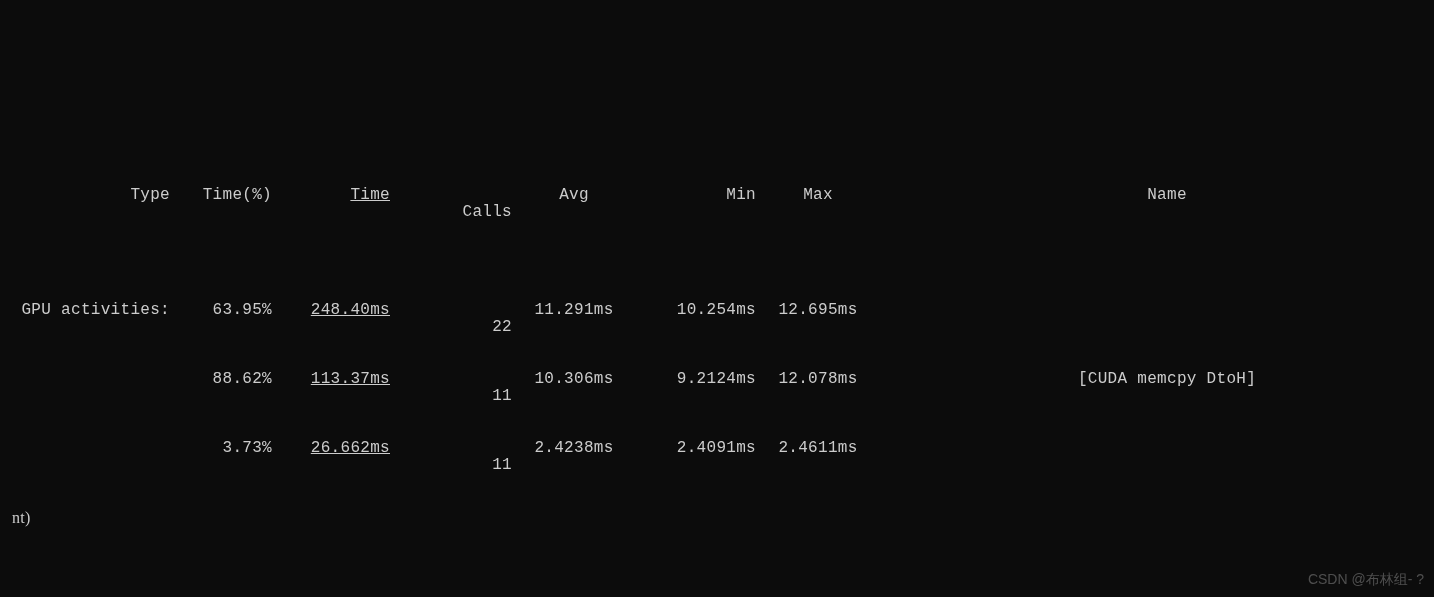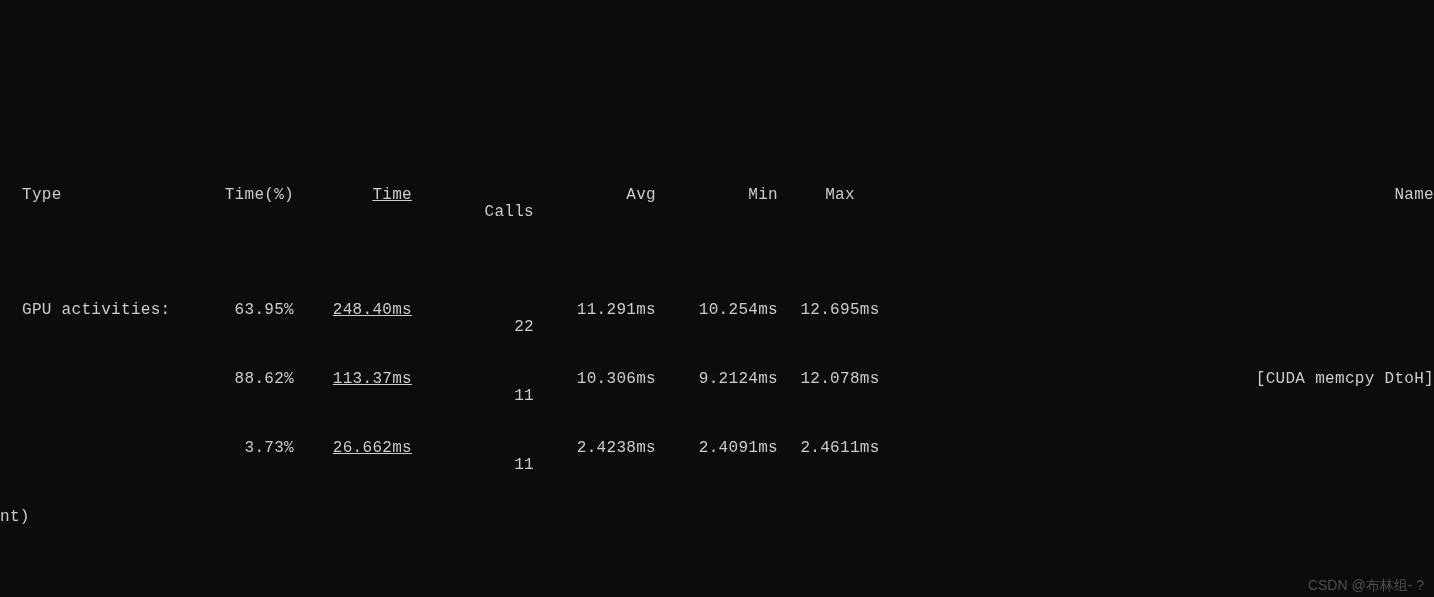--- a/index.html
+++ b/index.html
@@ -11,33 +11,33 @@
     font-size: 16px;
     line-height: 23px;
     width: 1434px;
     height: 597px;
     overflow: hidden;
     white-space: pre;
     letter-spacing: 0.3px;
   }
   .container { padding: 0; }
   .row { display: flex; height: 23px; }
-  .c-type  { width: 170px; text-align: left; padding-right: 2px; margin-left: 22px; }
+  .c-type  { width: 170px; text-align: right; padding-right: 2px; }
   .c-pct   { width: 100px; text-align: right; padding-right: 2px; }
   .c-time  { width: 116px; text-align: right; padding-right: 2px; text-decoration: underline; }
   .c-calls { width: 120px; text-align: right; padding-right: 2px; margin-top: 17px; }
-  .c-avg   { width: 120px; text-align: right; padding-right: 2px; }
+  .c-avg   { width: 120px; text-align: center; padding-right: 2px; }
   .c-min   { width: 120px; text-align: right; padding-right: 2px; }
   .c-max   { width: 120px; text-align: center; padding-right: 2px; }
-  .c-name  { padding-left: 20px; text-align: right; flex: 1; white-space: nowrap; }
-  .wrap-line { padding-left: 0; }
+  .c-name  { padding-left: 20px; text-align: center; flex: 1; white-space: nowrap; }
+  .wrap-line { padding-left: 12px; font-family: Liberation Serif, serif; }
   .watermark {
     position: absolute;
     right: 10px;
-    bottom: 0;
+    bottom: 6px;
     color: rgba(200,200,200,0.35);
     font-family: sans-serif;
     font-size: 14px;
     letter-spacing: 0;
     pointer-events: none;
   }
 </style>
 </head>
 <body>
 

